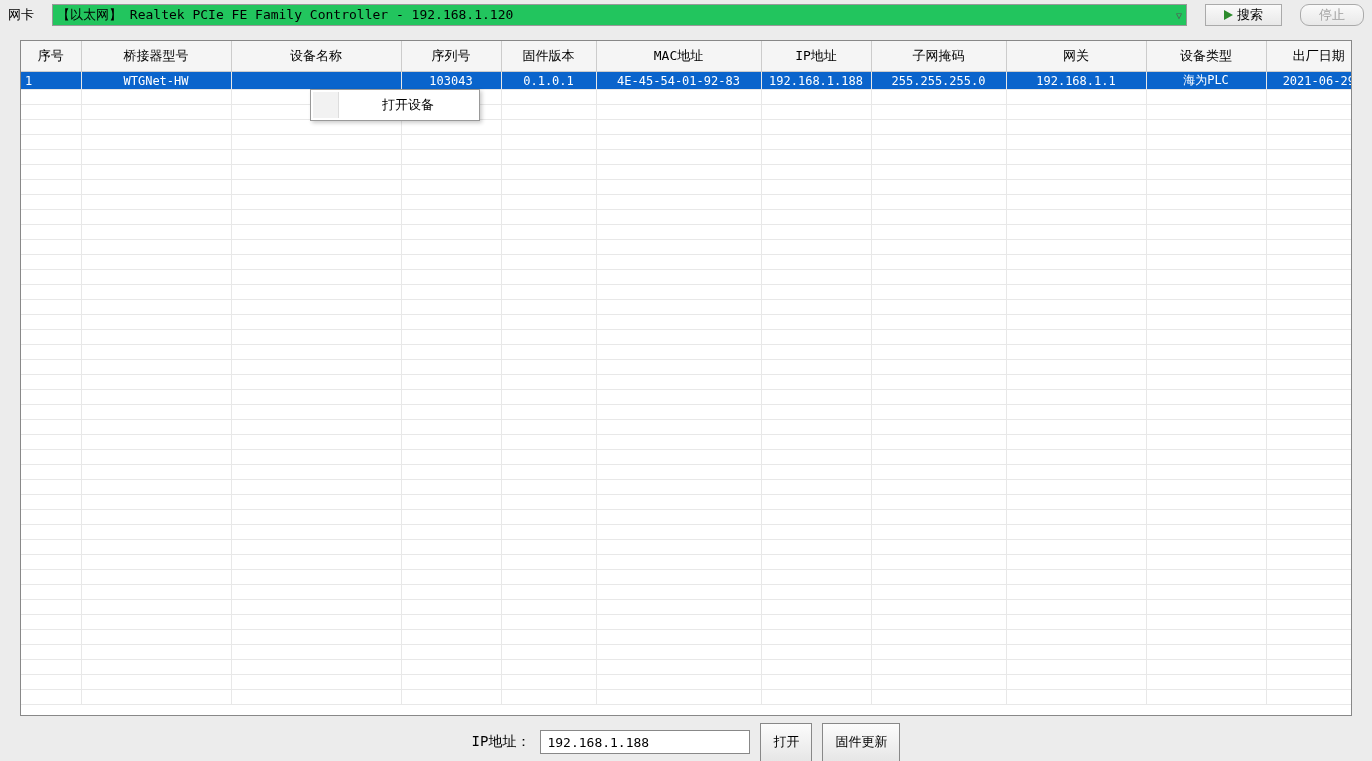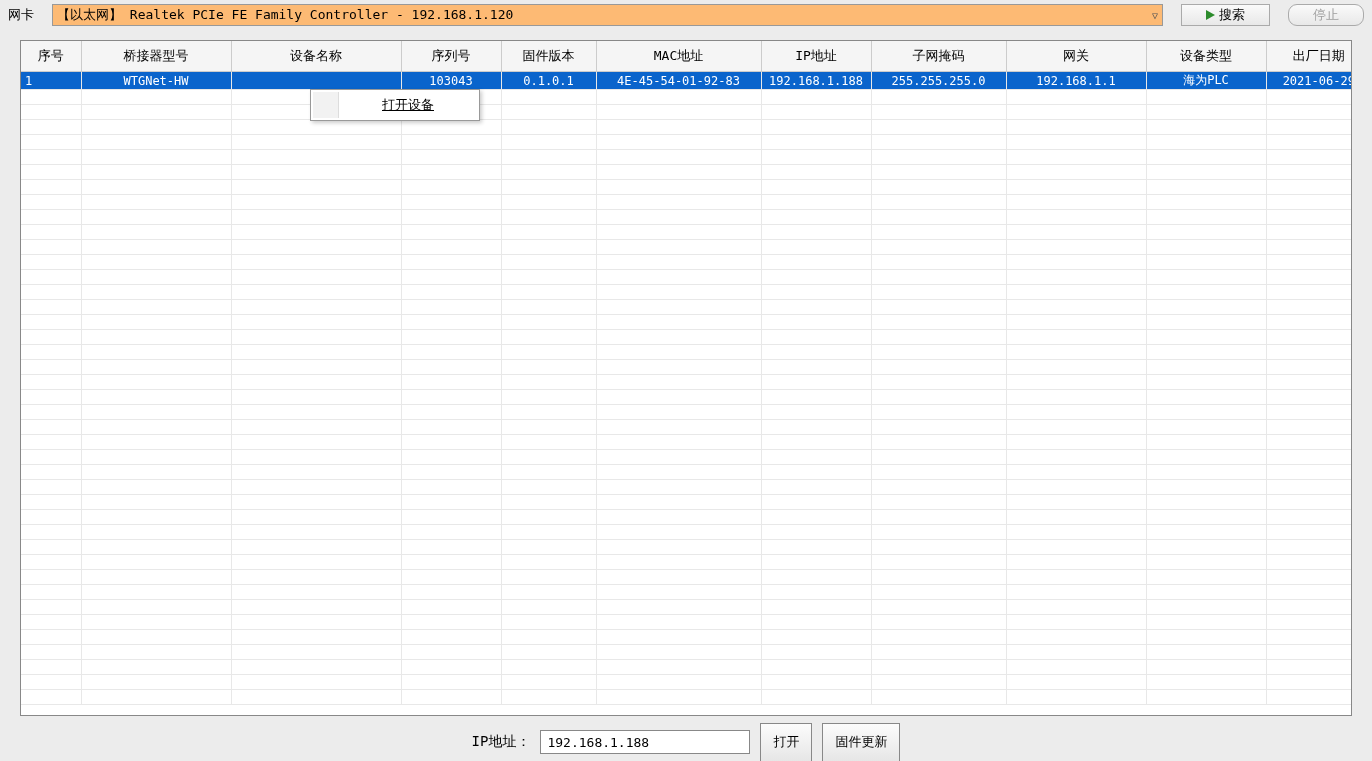--- a/index.html
+++ b/index.html
@@ -24,36 +24,36 @@
       background: #ececec;
       gap: 18px;
     }
     .toolbar-label {
       font-size: 13px;
     }
     .network-select {
       flex: 1;
       height: 22px;
       border: 1px solid #999;
-      background: #fdba74;
+      background: #22c55e;
       display: flex;
       align-items: center;
       justify-content: space-between;
       padding: 0 4px;
       font-family: "SimSun", "宋体", monospace;
       font-size: 13px;
       text-align: center;
     }
     .dropdown-arrow {
       font-size: 10px;
       color: #555;
     }
     .toolbar-btn {
       height: 22px;
-      padding: 0 24px;
+      padding: 0 18px;
       border: 1px solid #aaa;
       background: linear-gradient(#fafafa, #e8e8e8);
       display: flex;
       align-items: center;
       gap: 4px;
       font-size: 13px;
       cursor: pointer;
     }
     .toolbar-btn:disabled,
     .toolbar-btn.disabled {
@@ -134,21 +134,20 @@
       left: 310px;
       top: 89px;
       width: 170px;
       background: #fff;
       border: 1px solid #999;
       box-shadow: 2px 2px 4px rgba(0,0,0,0.2);
       z-index: 10;
     }
     .context-menu-inner {
       padding: 2px;
-      text-decoration: underline;
     }
     .cm-row {
       display: flex;
       align-items: center;
       height: 26px;
       cursor: pointer;
     }
     .cm-icon {
       width: 26px;
       height: 26px;

